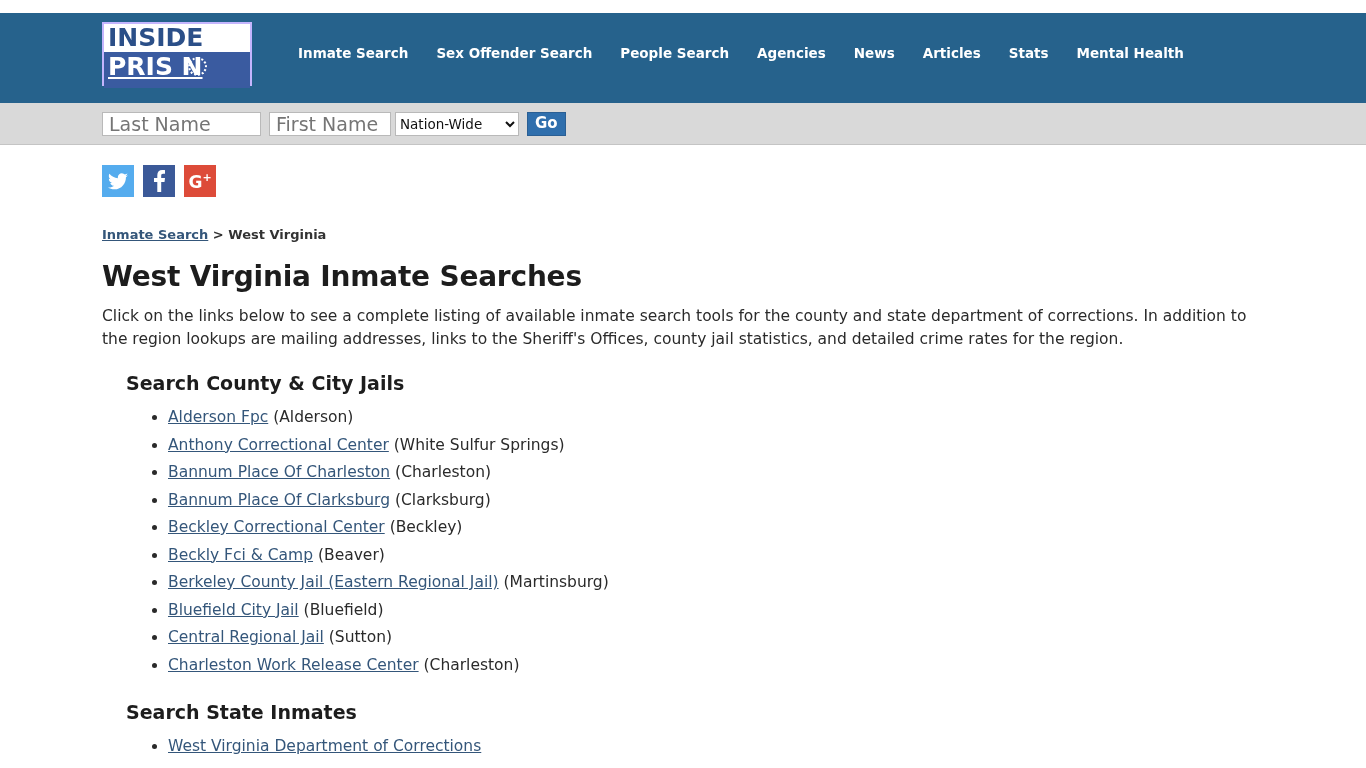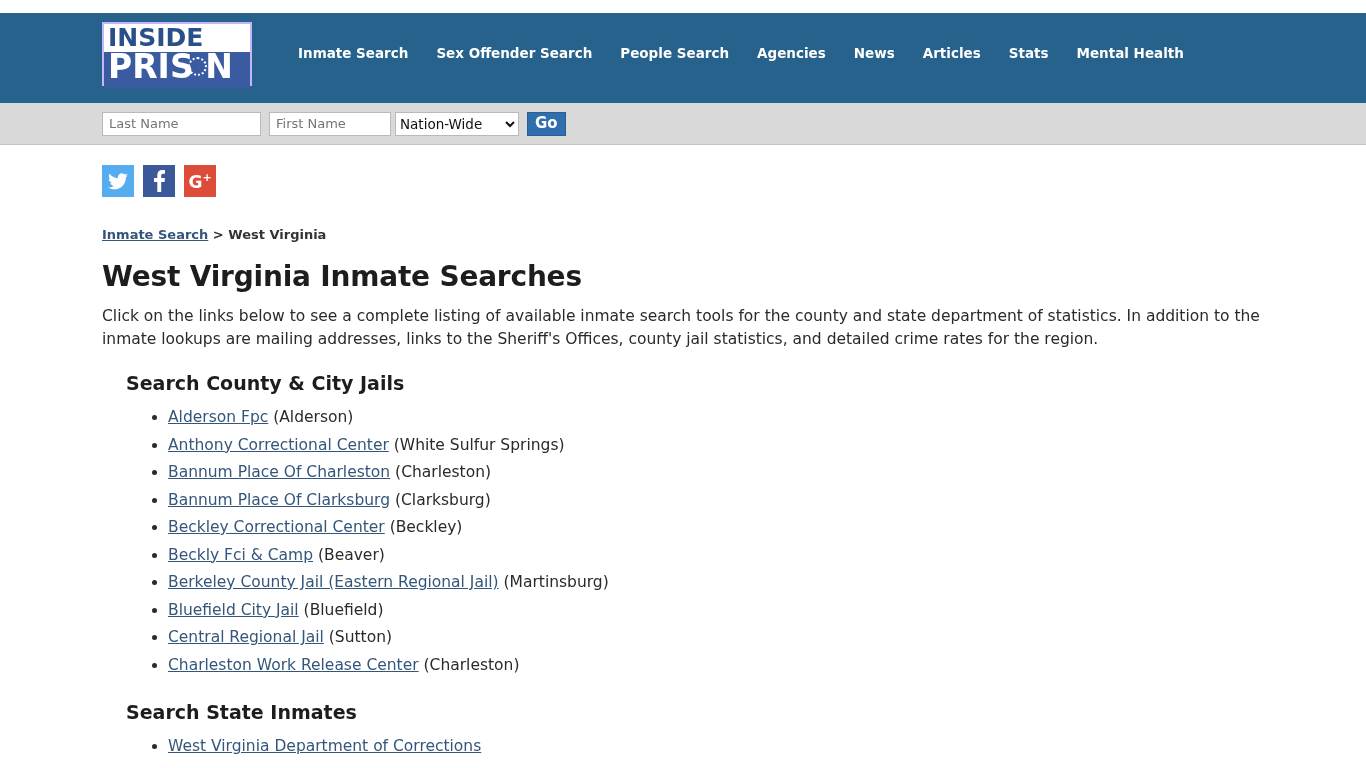--- a/index.html
+++ b/index.html
@@ -55,27 +55,28 @@
     letter-spacing: 0px;
     padding-left: 4px;
     box-sizing: border-box;
     white-space: nowrap;
   }
   .logo-line2 {
     height: 36px;
     background: #3a5ba0;
     color: #ffffff;
     font-weight: bold;
-    font-size: 33px;
+    font-size: 25px;
     line-height: 30px;
     letter-spacing: 0px;
     padding-left: 4px;
     box-sizing: border-box;
     position: relative;
     white-space: nowrap;
+    text-decoration: underline;
   }
   .logo-ring {
     position: absolute;
     left: 84px;
     top: 5px;
     width: 19px;
     height: 19px;
     border: 2px dotted #ffffff;
     border-radius: 50%;
     box-sizing: border-box;
@@ -107,21 +108,21 @@
     display: flex;
     align-items: center;
     padding-left: 102px;
     box-sizing: border-box;
   }
   .search-bar input[type="text"] {
     height: 20px;
     border: 1px solid #b9b9b9;
     background: #ffffff;
     font-family: "DejaVu Sans", "Liberation Sans", sans-serif;
-    font-size: 13px;
+    font-size: 19px;
     color: #444;
     padding: 1px 6px;
     box-sizing: content-box;
     outline: none;
   }
   #last-name { width: 145px; margin-right: 8px; }
   #first-name { width: 108px; margin-right: 4px; }
   .search-bar select {
     height: 24px;
     width: 124px;
@@ -290,21 +291,21 @@
   </div>
 
   <div class="breadcrumb">
     <a>Inmate Search</a>
     <span class="sep">&gt;</span>
     <span class="current">West Virginia</span>
   </div>
 
   <h1 class="page-title">West Virginia Inmate Searches</h1>
 
-  <p class="intro">Click on the links below to see a complete listing of available inmate search tools for the county and state department of statistics. In addition to the inmate lookups are mailing addresses, links to the Sheriff's Offices, county jail statistics, and detailed crime rates for the region.</p>
+  <p class="intro">Click on the links below to see a complete listing of available inmate search tools for the county and state department of corrections. In addition to the region lookups are mailing addresses, links to the Sheriff's Offices, county jail statistics, and detailed crime rates for the region.</p>
 
   <div class="section">
     <h2 class="section-title">Search County &amp; City Jails</h2>
     <ul class="jail-list">
       <li>
         <a>Alderson Fpc</a>
         <span class="city">(Alderson)</span>
       </li>
       <li>
         <a>Anthony Correctional Center</a>

